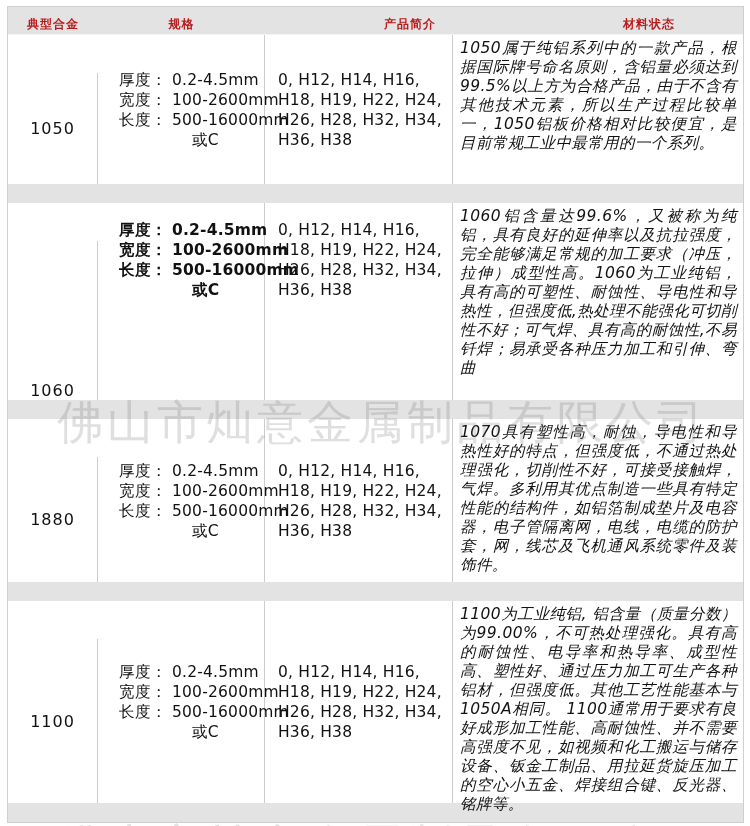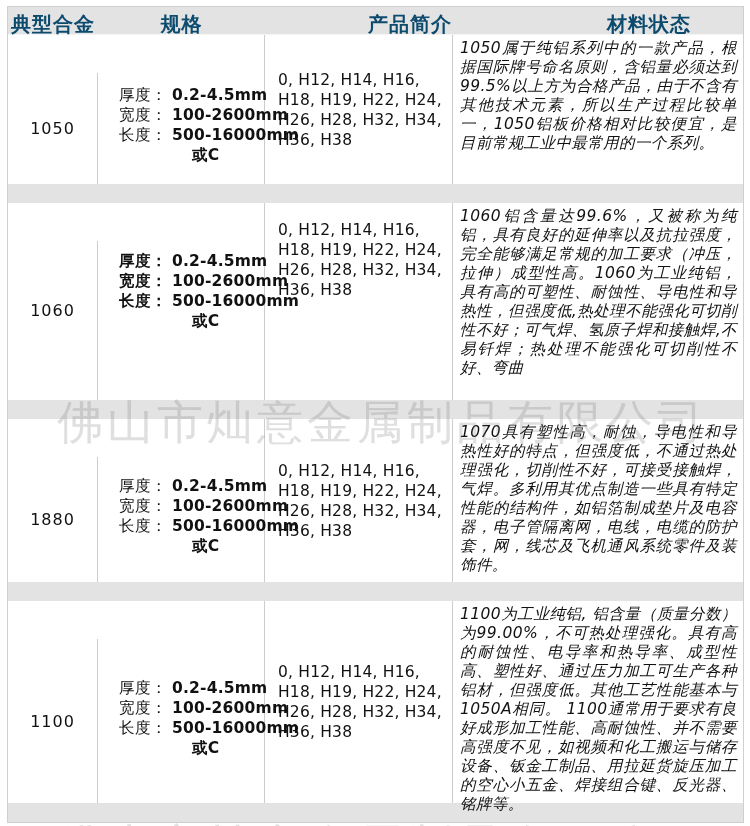--- a/index.html
+++ b/index.html
@@ -20,21 +20,21 @@
 
   
   .thead{
     display:flex;
     height:27px;
     background:#e3e3e3;
     border-bottom:1px solid #f5f5f5;
   }
   .thead .hcell{
     display:flex; align-items:center; justify-content:center;
-    font-weight:bold; font-size:20px; color:#0c4a6e;
+    font-weight:bold; font-size:12px; color:#b91c1c;
     letter-spacing:1px;
     margin-top:8px;
   }
   .hc1{width:90px;} .hc2{width:167px;} .hc3{width:188px;} .hc4{flex:1;}
 
   
   .trow{ display:flex; background:#fff; }
   .r0{height:149px;} .r1{height:197px;} .r2{height:163px;} .r3{height:202px;}
 
   .cell{ box-sizing:border-box; }
@@ -56,29 +56,29 @@
   }
   .c-intro{
     flex:1;
     padding:4px 6px 0 7px;
     font-size:15.5px; line-height:19px; letter-spacing:0.4px;
     text-align:justify;
     font-style:italic;
   }
 
   
-  .r1 .c-alloy{ align-items:flex-start; padding-top:60px; }
+  .r1 .c-alloy{ align-items:flex-end; padding-top:60px; }
   .r1 .c-spec{ align-items:flex-start; padding-top:17px; }
   .r1 .c-mat{ align-items:flex-start; padding-top:17px; }
   .r1 .speclines{ font-weight:bold; }
 
-  .speclines{ font-size:15.5px; line-height:20px;margin-top:31px; }
+  .speclines{ font-size:15.5px; line-height:20px; }
   .specline{ display:flex; white-space:nowrap; }
   .slabel{ min-width:53px; letter-spacing:0.5px; }
-  .svalue{ letter-spacing:0.2px;font-weight:bold; }
+  .svalue{ letter-spacing:0.2px; }
   .specline.extra{ padding-left:73px; }
 
   
   .band{ height:19px; background:#e3e3e3; }
   .band-bottom{ height:19px; background:#e3e3e3; }
 
   
   .watermark{
     position:absolute;
     left:57px; top:392px;
@@ -159,21 +159,21 @@
           </div>
           <div class="specline extra">
             <span class="svalue">或C</span>
           </div>
         </div>
       </div>
       <div class="cell c-mat">
         <span>0, H12, H14, H16, H18, H19, H22, H24, H26, H28, H32, H34, H36, H38</span>
       </div>
       <div class="cell c-intro">
-        <span>1060铝含量达99.6%，又被称为纯铝，具有良好的延伸率以及抗拉强度，完全能够满足常规的加工要求（冲压，拉伸）成型性高。1060为工业纯铝，具有高的可塑性、耐蚀性、导电性和导热性，但强度低,热处理不能强化可切削性不好；可气焊、氢原子焊和接触焊,不易钎焊；热处理不能强化可切削性不好、弯曲</span>
+        <span>1060铝含量达99.6%，又被称为纯铝，具有良好的延伸率以及抗拉强度，完全能够满足常规的加工要求（冲压，拉伸）成型性高。1060为工业纯铝，具有高的可塑性、耐蚀性、导电性和导热性，但强度低,热处理不能强化可切削性不好；可气焊、具有高的耐蚀性,不易钎焊；易承受各种压力加工和引伸、弯曲</span>
       </div>
     </div>
 
     <div class="band"></div>
 
     <div class="trow r2">
       <div class="cell c-alloy">
         <span>1880</span>
       </div>
       <div class="cell c-spec">

